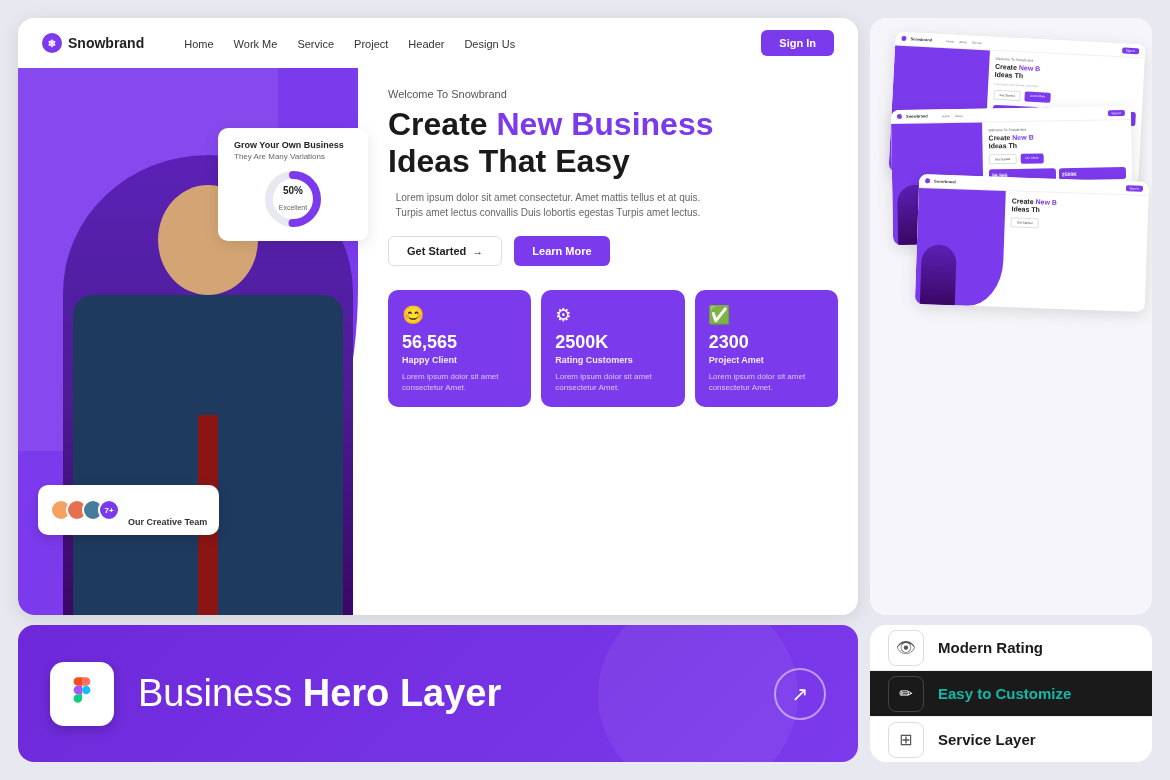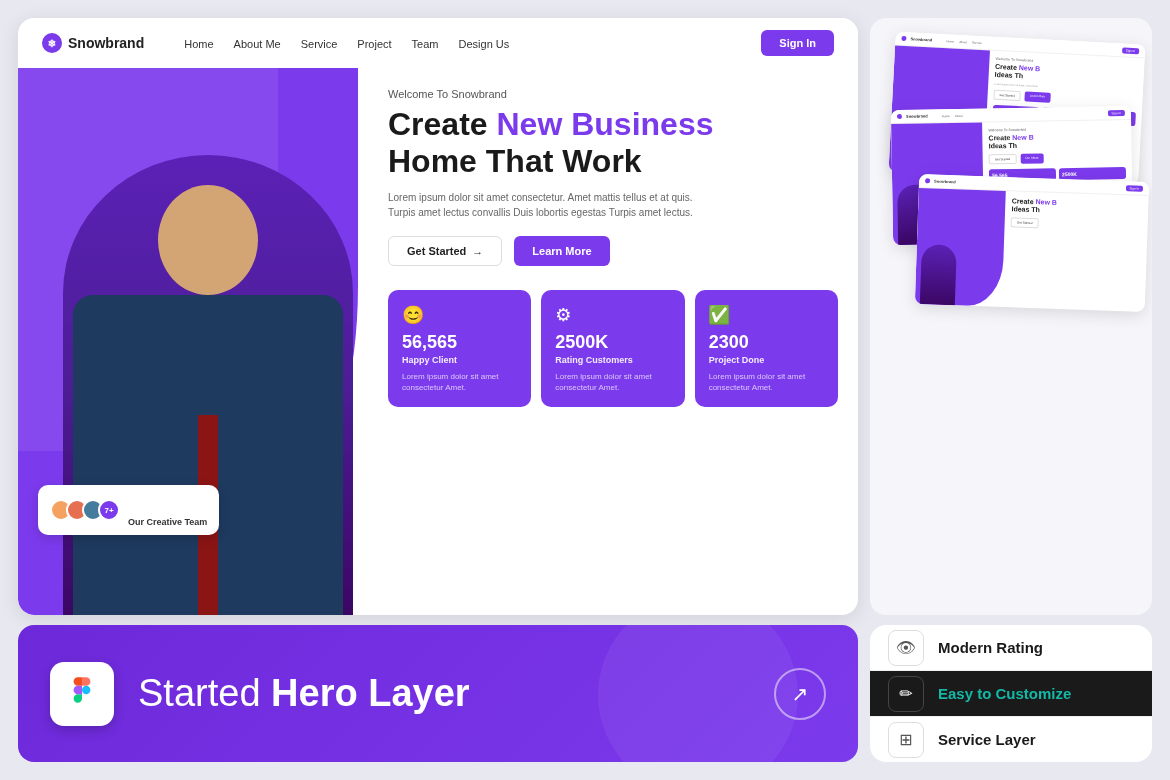--- a/index.html
+++ b/index.html
@@ -293,20 +293,21 @@
     }
     .hero-title .purple {
       color: #7c3aed;
     }
     .hero-desc {
       font-size: 10px;
       color: #666;
       line-height: 1.5;
       margin-bottom: 16px;
       max-width: 320px;
+      text-align: center;
     }
     .hero-buttons {
       display: flex;
       gap: 12px;
       margin-bottom: 24px;
     }
     .btn-primary {
       background: white;
       border: 1.5px solid #ddd;
       padding: 8px 18px;
@@ -673,58 +674,74 @@
   <div class="preview-card">
     <div class="preview-inner">
 
       <nav class="navbar">
         <div class="logo">
           <div class="logo-icon">❄</div>
           <span>Snowbrand</span>
         </div>
         <ul class="nav-links">
           <li><a href="#">Home</a></li>
-          <li><a href="#">About Me</a></li>
+          <li><a href="#">Work Me</a></li>
           <li><a href="#">Service</a></li>
           <li><a href="#">Project</a></li>
-          <li><a href="#">Team</a></li>
+          <li><a href="#">Header</a></li>
           <li><a href="#">Design Us</a></li>
         </ul>
         <button class="sign-in-btn">Sign In</button>
       </nav>
 
       <div class="hero">
         <div class="hero-bg-purple"></div>
         <div class="hero-bg-light"></div>
 
         <div class="hero-person">
           <div class="person-silhouette">
             <div class="person-head"></div>
             <div class="person-suit">
               <div class="person-tie"></div>
             </div>
           </div>
         </div>
 
+        <div class="stat-card-overlay">
+          <div class="stat-card-title">Grow Your Own Business</div>
+          <div class="stat-card-sub">They Are Many Variations</div>
+          <div class="donut-wrapper">
+            <div class="donut-chart">
+              <svg class="donut-svg" viewBox="0 0 60 60">
+                <circle cx="30" cy="30" r="24" fill="none" stroke="#e8e8f0" stroke-width="8"></circle>
+                <circle cx="30" cy="30" r="24" fill="none" stroke="#7c3aed" stroke-width="8" stroke-dasharray="75.4 150.7" stroke-linecap="round"></circle>
+              </svg>
+              <div class="donut-label">
+                <span class="donut-percent">50%</span>
+                <span class="donut-text">Excellent</span>
+              </div>
+            </div>
+          </div>
+        </div>
 
         <div class="team-badge">
           <div class="team-avatars">
             <div class="team-avatar"></div>
             <div class="team-avatar"></div>
             <div class="team-avatar"></div>
             <div class="team-count">7+</div>
           </div>
           <span class="team-label">Our Creative Team</span>
         </div>
 
         <div class="hero-content">
           <div class="hero-tagline">Welcome To Snowbrand</div>
           <div class="hero-title">
             <span>Create </span><span class="purple">New Business</span>
-            <br><span>Home That Work</span>
+            <br><span>Ideas That Easy</span>
           </div>
           <div class="hero-desc">Lorem ipsum dolor sit amet consectetur. Amet mattis tellus et at quis.
 Turpis amet lectus convallis Duis lobortis egestas Turpis amet lectus.</div>
           <div class="hero-buttons">
             <button class="btn-primary">
               <span>Get Started</span>
               <span>→</span>
             </button>
             <button class="btn-secondary">Learn More</button>
           </div>
@@ -737,21 +754,21 @@
             </div>
             <div class="stat-box">
               <div class="stat-box-icon">⚙</div>
               <div class="stat-box-number">2500K</div>
               <div class="stat-box-label">Rating Customers</div>
               <div class="stat-box-desc">Lorem ipsum dolor sit amet consectetur Amet.</div>
             </div>
             <div class="stat-box">
               <div class="stat-box-icon">✅</div>
               <div class="stat-box-number">2300</div>
-              <div class="stat-box-label">Project Done</div>
+              <div class="stat-box-label">Project Amet</div>
               <div class="stat-box-desc">Lorem ipsum dolor sit amet consectetur Amet.</div>
             </div>
           </div>
         </div>
       </div>
     </div>
   </div>
 
   <div class="right-panel">
     <div class="preview-stack">
@@ -864,21 +881,21 @@
           <path d="M19 28.5C19 24.358 22.358 21 26.5 21C30.642 21 34 24.358 34 28.5C34 32.642 30.642 36 26.5 36C22.358 36 19 32.642 19 28.5Z" fill="#1ABCFE"></path>
           <path d="M4 43.5C4 39.358 7.358 36 11.5 36H19V43.5C19 47.642 15.642 51 11.5 51C7.358 51 4 47.642 4 43.5Z" fill="#0ACF83"></path>
           <path d="M19 6V21H26.5C30.642 21 34 17.642 34 13.5C34 9.358 30.642 6 26.5 6H19Z" fill="#FF7262"></path>
           <path d="M4 13.5C4 17.642 7.358 21 11.5 21H19V6H11.5C7.358 6 4 9.358 4 13.5Z" fill="#F24E1E"></path>
           <path d="M4 28.5C4 32.642 7.358 36 11.5 36H19V21H11.5C7.358 21 4 24.358 4 28.5Z" fill="#A259FF"></path>
         </svg>
       </span>
     </div>
     <div class="bottom-left-text">
       <div class="bottom-title">
-        <span>Started </span><strong>Hero Layer</strong>
+        <span>Business </span><strong>Hero Layer</strong>
       </div>
     </div>
     <div class="arrow-circle">
       <span>↗</span>
     </div>
   </div>
 
   <div class="bottom-right">
     <div class="feature-item">
       <div class="feature-icon-box">👁</div>

